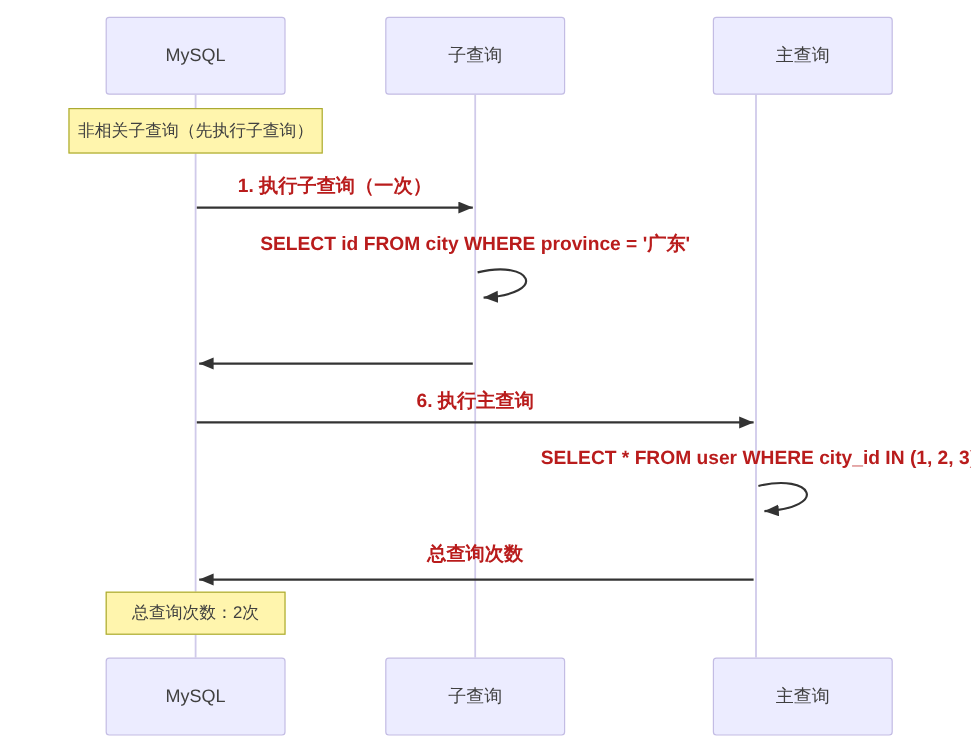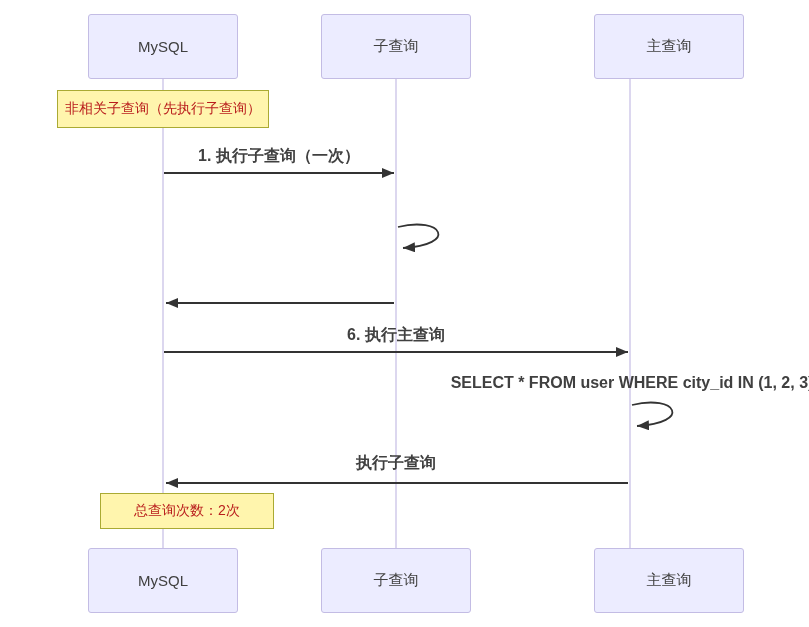--- a/index.html
+++ b/index.html
@@ -51,33 +51,33 @@
   .actor.a-bot-0, .actor.a-bot-1, .actor.a-bot-2 { top: 548px; }
   .note {
     position: absolute;
     box-sizing: border-box;
     background: #fff5ad;
     border: 1px solid #aaaa33;
     display: flex;
     align-items: center;
     justify-content: center;
     font-size: 14px;
-    color: #b91c1c;
+    color: #404040;
     white-space: nowrap;
   }
   .note.n-0 { left: 57px; top: 90px; width: 212px; height: 38px; }
-  .note.n-1 { left: 100px; top: 493px; width: 174px; height: 36px; }
+  .note.n-1 { left: 88px; top: 493px; width: 150px; height: 36px; }
   .msg-label {
     position: absolute;
     transform: translateX(-50%);
     white-space: nowrap;
     font-weight: bold;
     font-size: 16px;
     line-height: 22px;
-    color: #404040;
+    color: #b91c1c;
     text-align: center;
   }
   .msg-label.m-0 { left: 279px; top: 145px; }
   .msg-label.m-1 { left: 396px; top: 193px; }
   .msg-label.m-2 { left: 279px; top: 275px; }
   .msg-label.m-3 { left: 396px; top: 324px; }
   .msg-label.m-4 { left: 632px; top: 372px; }
   .msg-label.m-5 { left: 396px; top: 452px; }
 </style>
 </head>
@@ -125,17 +125,18 @@
   </div>
 
   <div class="note n-0">
     <span>非相关子查询（先执行子查询）</span>
   </div>
   <div class="note n-1">
     <span>总查询次数：2次</span>
   </div>
 
   <div class="msg-label m-0">1. 执行子查询（一次）</div>
+  <div class="msg-label m-1">SELECT id FROM city WHERE province = '广东'</div>
   <div class="msg-label m-3">6. 执行主查询</div>
   <div class="msg-label m-4">SELECT * FROM user WHERE city_id IN (1, 2, 3)</div>
-  <div class="msg-label m-5">执行子查询</div>
+  <div class="msg-label m-5">总查询次数</div>
 
 </div>
 
 </body></html>

